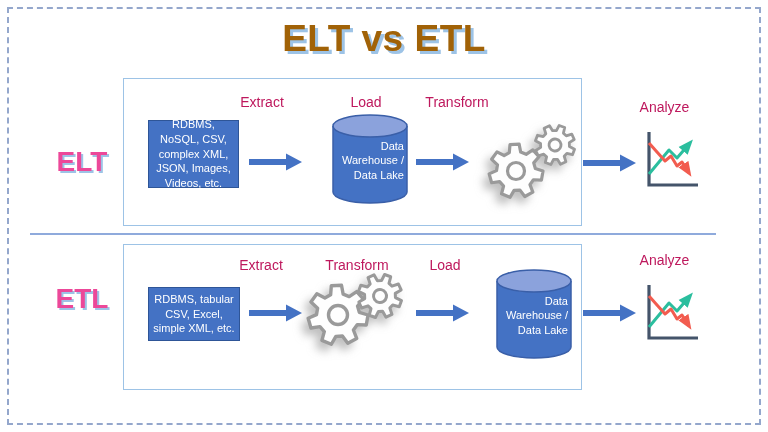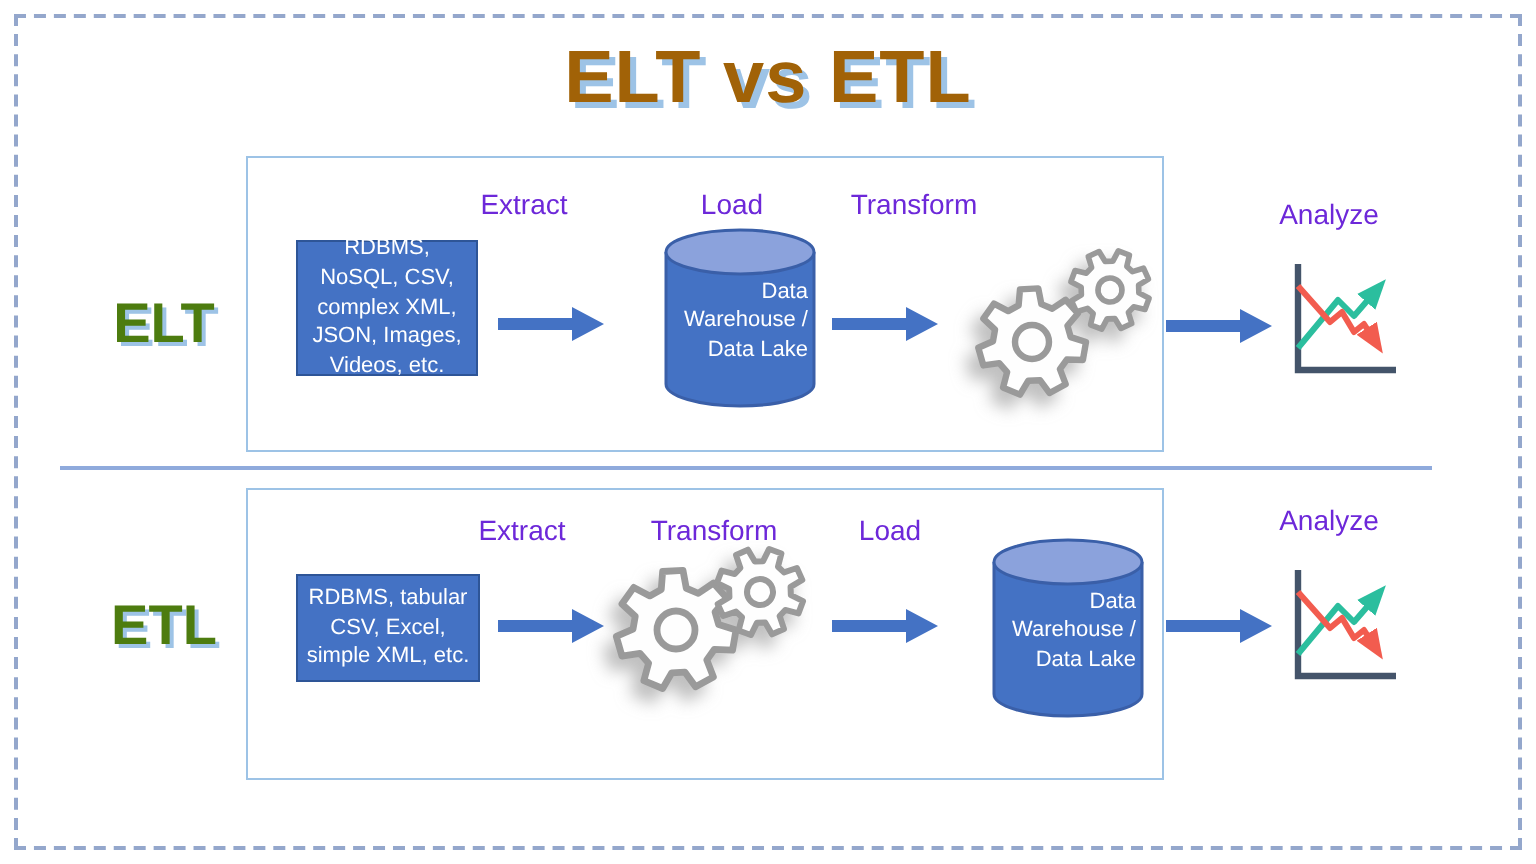--- a/index.html
+++ b/index.html
@@ -10,33 +10,33 @@
   .slide-border{
     position:absolute;inset:7px;border:2px dashed #94a7cc;pointer-events:none;
   }
   .title{
     position:absolute;left:0;top:18px;width:768px;text-align:center;
     font-size:37px;font-weight:bold;color:#a16207;letter-spacing:0.5px;
     text-shadow:3px 3px 0 #9DC3E6;
   }
   .row-label{
     position:absolute;width:84px;text-align:center;
-    font-size:28px;font-weight:bold;color:#4d7c0f;
+    font-size:28px;font-weight:bold;color:#ec4899;
     text-shadow:2px 2px 0 #9DC3E6;
   }
   .row-panel{
     position:absolute;left:123px;width:457px;height:146px;
     border:1.5px solid #9DC3E6;background:transparent;
   }
   .divider{
     position:absolute;left:30px;top:233px;width:686px;height:0;
     border-top:2px solid #8FAADC;
   }
   .step-label{
-    position:absolute;text-align:center;font-size:14px;color:#6d28d9;
+    position:absolute;text-align:center;font-size:14px;color:#be185d;
   }
   .source-box{
     position:absolute;background:#4472C4;border:1px solid #2E5597;
     color:#ffffff;font-size:11px;line-height:1.35;text-align:center;
     display:flex;align-items:center;justify-content:center;
     padding:3px 4px;box-sizing:border-box;
   }
   .arrow{position:absolute;width:54px;height:20px;}
   .cyl{position:absolute;width:80px;height:93px;}
   .cyl-text{
@@ -118,21 +118,21 @@
 <div class="chart" style="left:642px;top:130px;">
   <svg width="58" height="60" viewBox="0 0 58 60">
     <path d="M7,2 V55 H56" fill="none" stroke="#44546A" stroke-width="3.2"></path>
     <polyline points="7,44 27,20 35,28 48,13" fill="none" stroke="#2BBE9E" stroke-width="3" stroke-linejoin="round" marker-end="url(#ah-g)"></polyline>
     <polyline points="7,13 23,31 29,26 35,36 40,32 47,43" fill="none" stroke="#F25C4F" stroke-width="3" stroke-linejoin="round" marker-end="url(#ah-r)"></polyline>
   </svg>
 </div>
 
 <div class="divider"></div>
 
-<div class="row-label" style="left:40px;top:297px;">ETL</div>
+<div class="row-label" style="left:40px;top:283px;">ETL</div>
 <div class="row-panel" style="top:244px;height:144px;"></div>
 
 <div class="step-label" style="left:221px;top:257px;width:80px;">Extract</div>
 <div class="step-label" style="left:312px;top:257px;width:90px;">Transform</div>
 <div class="step-label" style="left:405px;top:257px;width:80px;">Load</div>
 <div class="step-label" style="left:622px;top:252px;width:85px;">Analyze</div>
 
 <div class="source-box" style="left:148px;top:287px;width:92px;height:54px;">
     <span>RDBMS, tabular CSV, Excel, simple XML, etc.</span>
   </div>

